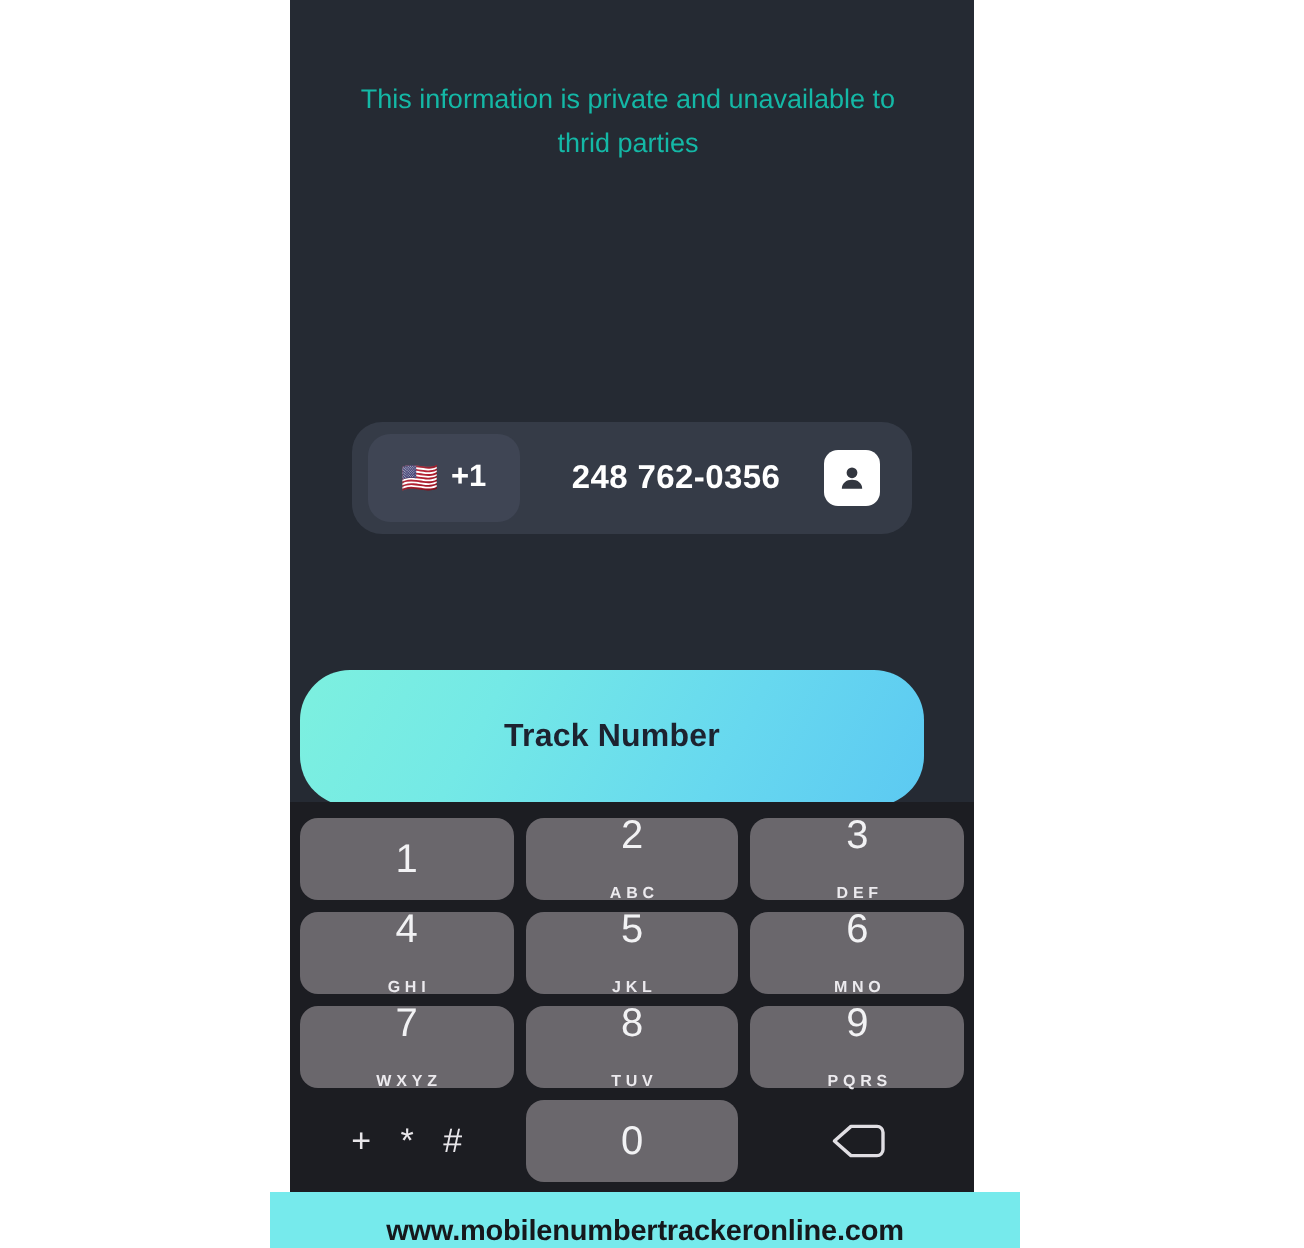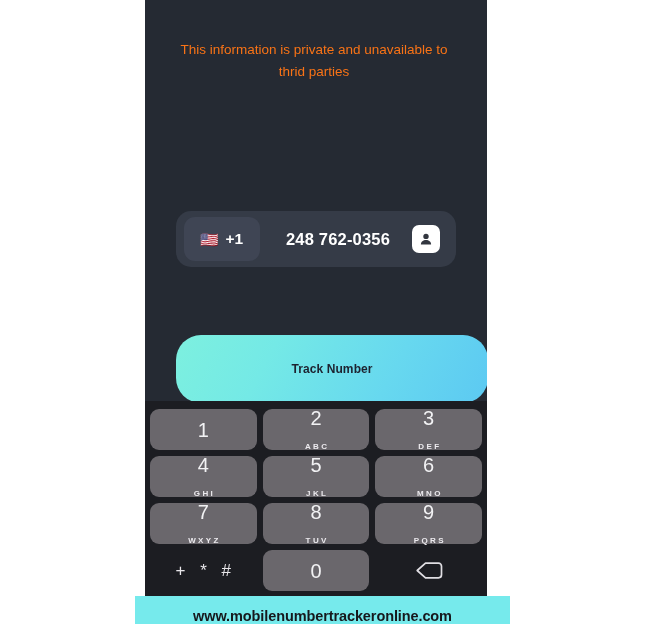--- a/index.html
+++ b/index.html
@@ -34,21 +34,21 @@
     color: #ffffff;
     font-size: 25px;
     font-weight: bold;
     line-height: 1.32;
     text-align: center;
     letter-spacing: -0.2px;
     padding: 0 18px;
     margin: 0;
   }
   #subtitle {
-    color: #f97316;
+    color: #14b8a6;
     font-size: 13.5px;
     line-height: 1.65;
     text-align: center;
     padding: 0 34px;
     margin: 17px 4px 0 0;
     font-weight: 400;
   }
 
   
   #phone-input-row {
@@ -104,30 +104,30 @@
     align-items: center;
     justify-content: center;
     flex: 0 0 auto;
     margin-right: 8px;
     cursor: pointer;
   }
 
   
   #track-button {
     position: absolute;
-    left: 31px;
+    left: 5px;
     top: 335px;
     width: 312px;
     height: 68px;
     border: none;
     border-radius: 25px;
     background: linear-gradient(118deg, #7df0df 0%, #74e9e6 30%, #67d8ef 68%, #5cc9f2 100%);
     color: #1d2330;
     font-family: "Liberation Sans", sans-serif;
-    font-size: 12px;
+    font-size: 16px;
     font-weight: bold;
     letter-spacing: 0.1px;
     cursor: pointer;
     display: flex;
     align-items: center;
     justify-content: center;
   }
 
   
   #keypad {

